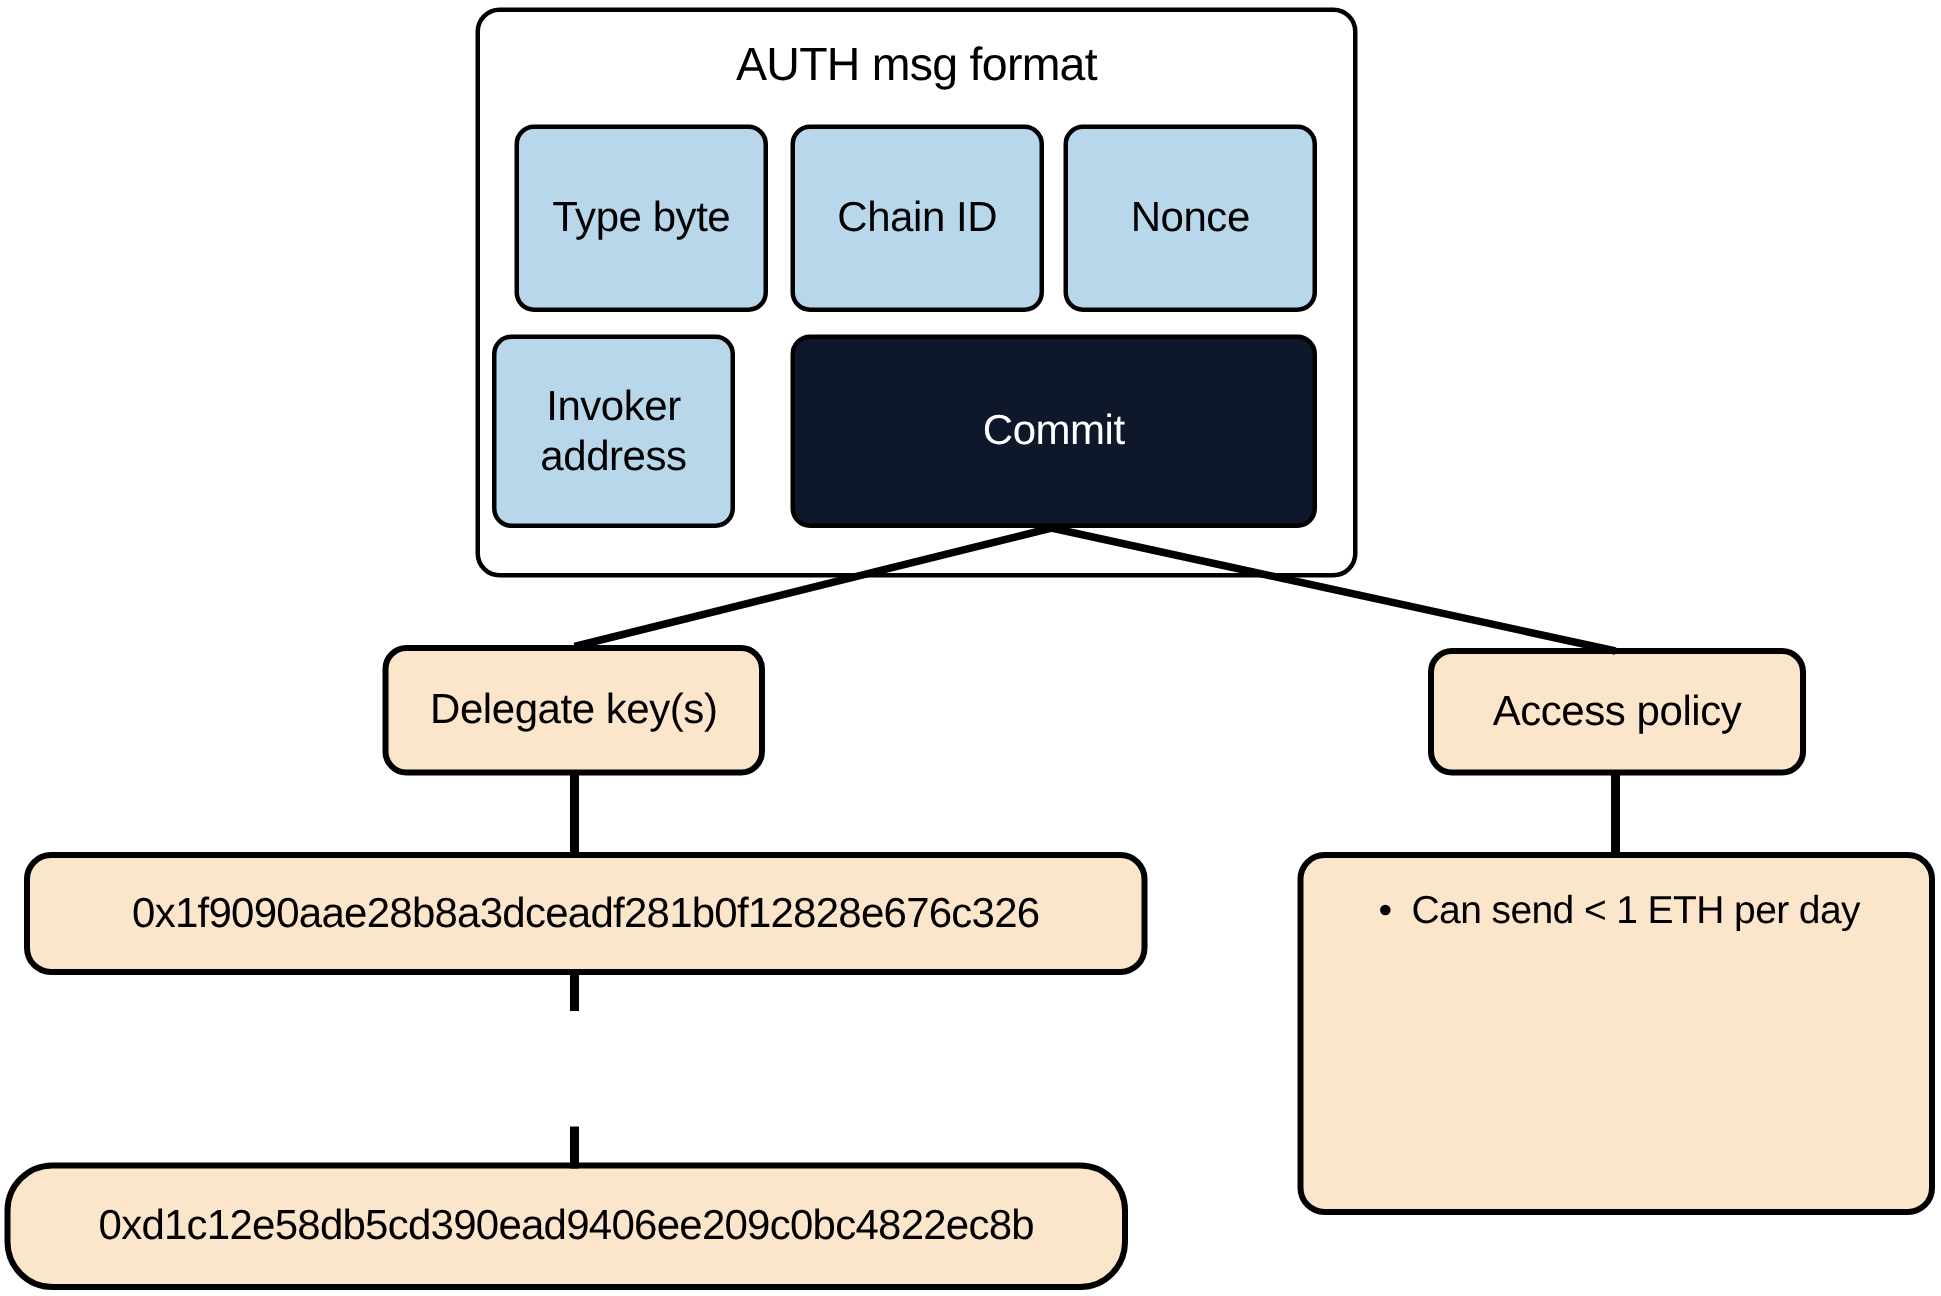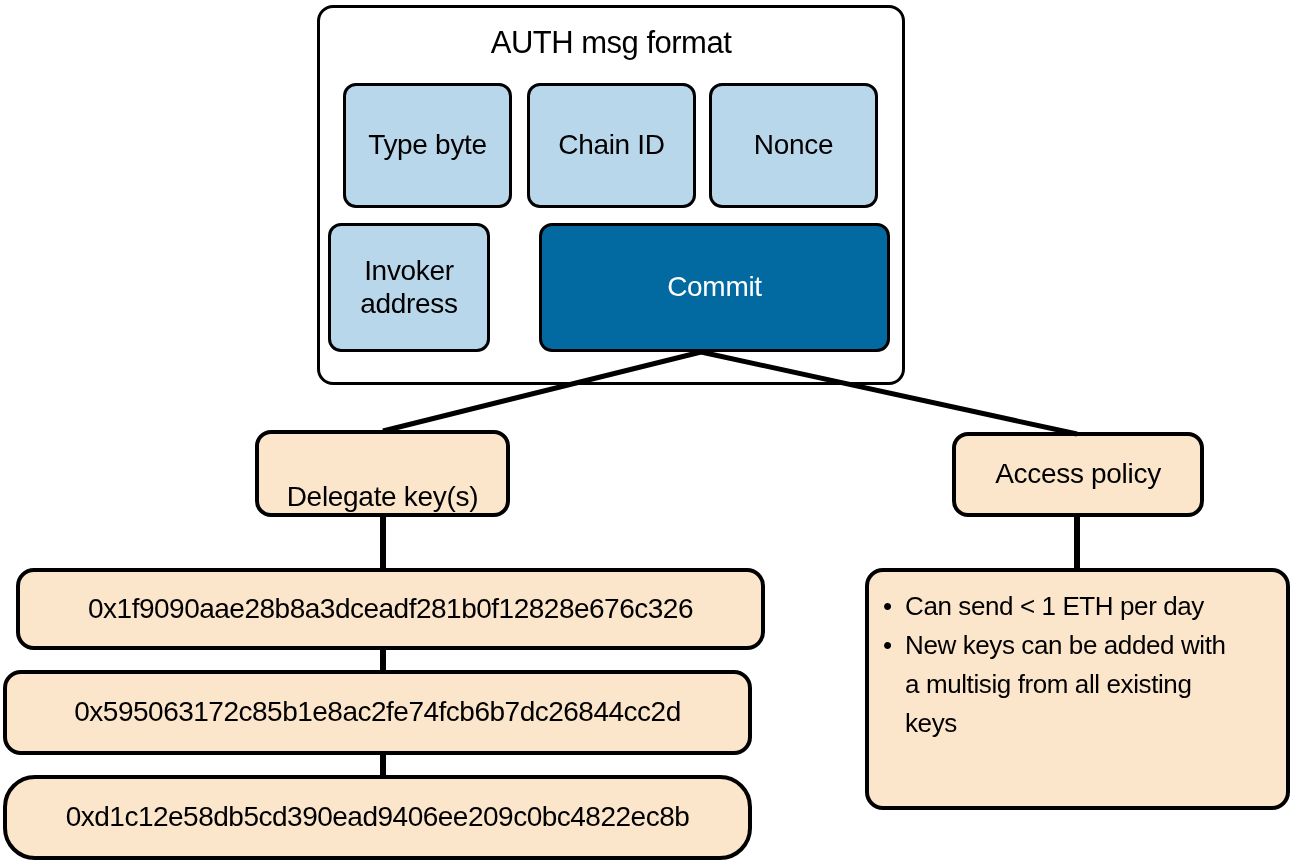--- a/index.html
+++ b/index.html
@@ -31,56 +31,57 @@
     background: #ffffff;
     justify-content: flex-start;
   }
   .title {
     margin-top: 17px;
     font-size: 31px;
     font-weight: normal;
     letter-spacing: -0.5px;
   }
   .blue  { background: #b9d7eb; }
-  .green { background: #0369a1; color: #ffffff; margin-left: 12px; }
+  .green { background: #0f172a; color: #ffffff; }
   .peach { background: #fbe5cb; }
 
   .field { border-radius: 13px; font-size: 28px; align-items: center; }
   .f-type    { left: 343px; top:  83px; width: 169px; height: 125px; }
   .f-chain   { left: 527px; top:  83px; width: 169px; height: 125px; }
   .f-nonce   { left: 709px; top:  83px; width: 169px; height: 125px; }
   .f-invoker { left: 328px; top: 223px; width: 162px; height: 129px; padding: 0 18px; }
   .f-commit  { left: 527px; top: 223px; width: 351px; height: 129px; }
 
   .mid {
     border-radius: 16px;
     border-width: 4px;
     font-size: 28px;
   }
-  .delegate { left: 255px; top: 430px; width: 255px; height: 87px; justify-content: flex-end; }
+  .delegate { left: 255px; top: 430px; width: 255px; height: 87px; }
   .access   { left: 952px; top: 432px; width: 252px; height: 85px; }
 
   .hexbox {
     left: 3px; width: 749px; height: 85px;
     border-radius: 18px;
     border-width: 4px;
     font-size: 28px;
     letter-spacing: -0.5px;
   }
   .hex1 { top: 568px; height: 82px; margin-left: 13px; }
   .hex2 { top: 670px; }
   .hex3 { top: 775px; border-radius: 32px; }
 
   .rules {
     left: 865px; top: 568px; width: 425px; height: 242px;
     border-radius: 18px;
     border-width: 4px;
     align-items: flex-start;
     justify-content: flex-start;
     text-align: left;
+    padding-left: 36px;
   }
   .rules ul {
     list-style: none;
     margin: 15px 0 0 0;
     padding: 0 8px 0 10px;
     font-size: 26px;
     line-height: 39px;
     letter-spacing: -0.4px;
   }
   .rules li {
@@ -130,33 +131,27 @@
   <div class="node mid peach delegate">
     <span>Delegate key(s)</span>
   </div>
   <div class="node mid peach access">
     <span>Access policy</span>
   </div>
 
   <div class="node peach hexbox hex1">
     <span>0x1f9090aae28b8a3dceadf281b0f12828e676c326</span>
   </div>
-  <div class="node peach hexbox hex2">
-    <span>0x595063172c85b1e8ac2fe74fcb6b7dc26844cc2d</span>
-  </div>
   <div class="node peach hexbox hex3">
     <span>0xd1c12e58db5cd390ead9406ee209c0bc4822ec8b</span>
   </div>
 
   <div class="node peach rules">
     <ul>
       <li>Can send &lt; 1 ETH per day</li>
-      <li>New keys can be added with
-a multisig from all existing
-keys</li>
     </ul>
   </div>
 
   <svg id="wires" viewBox="0 0 1294 864" xmlns="http://www.w3.org/2000/svg">
     <line x1="701" y1="352" x2="383" y2="431" stroke="#000000" stroke-width="5"></line>
     <line x1="701" y1="352" x2="1077" y2="434" stroke="#000000" stroke-width="5"></line>
     <line x1="383" y1="514" x2="383" y2="572" stroke="#000000" stroke-width="6"></line>
     <line x1="383" y1="646" x2="383" y2="674" stroke="#000000" stroke-width="6"></line>
     <line x1="383" y1="751" x2="383" y2="779" stroke="#000000" stroke-width="6"></line>
     <line x1="1077" y1="514" x2="1077" y2="572" stroke="#000000" stroke-width="6"></line>

